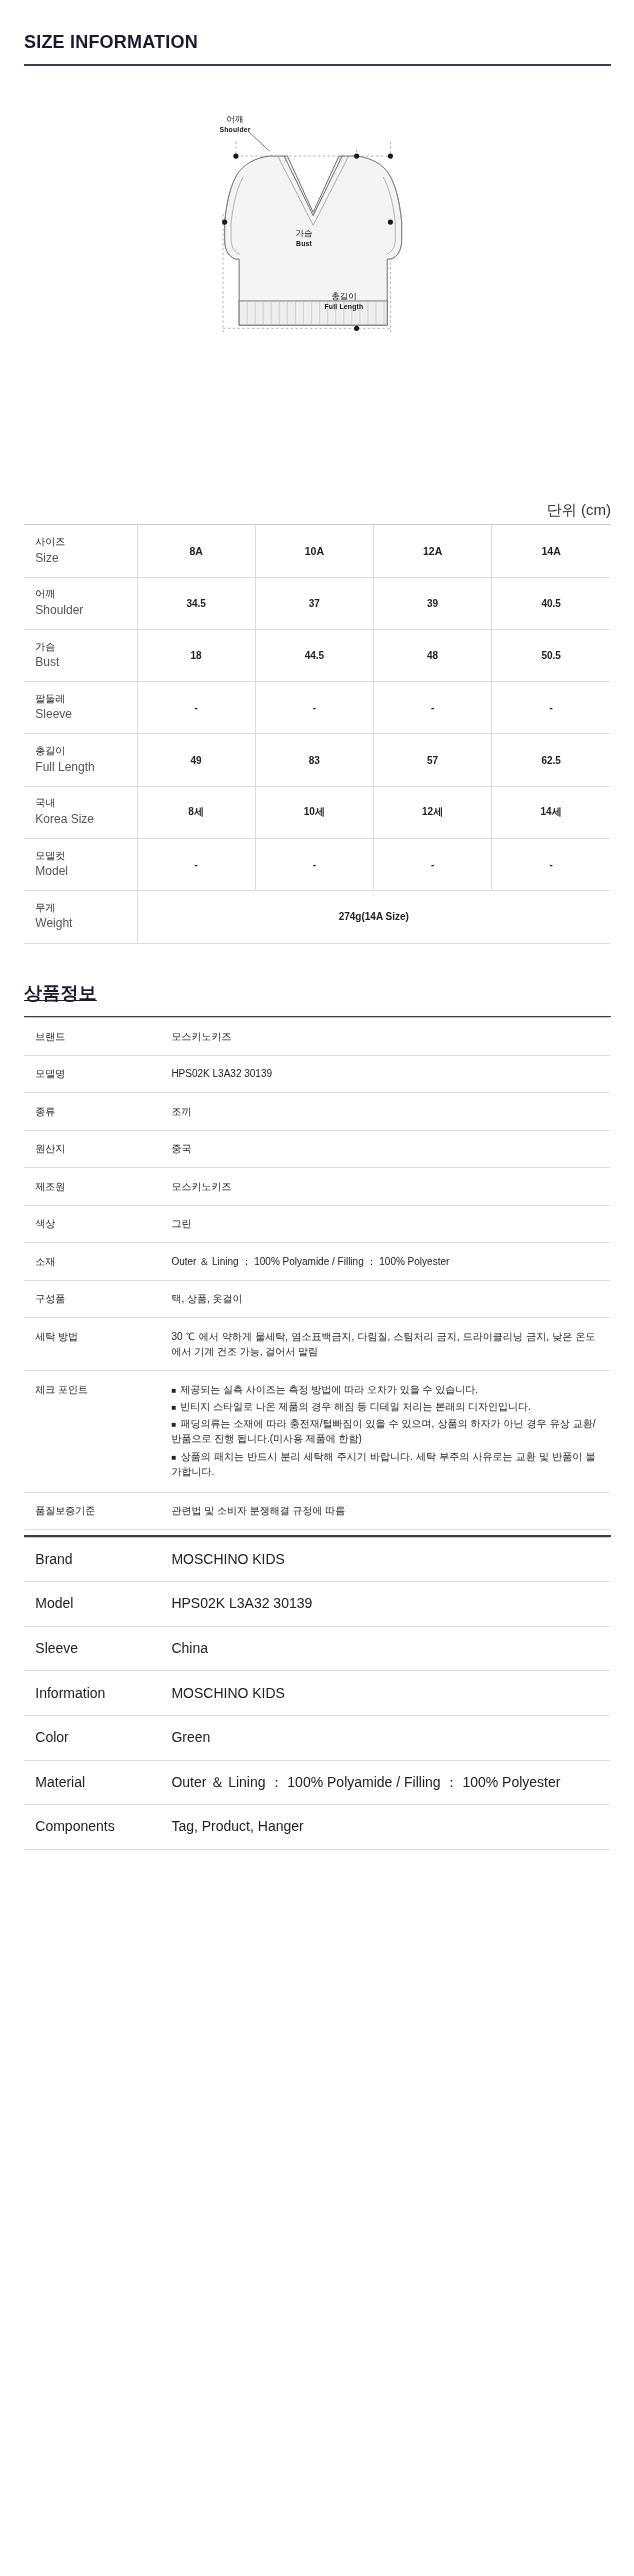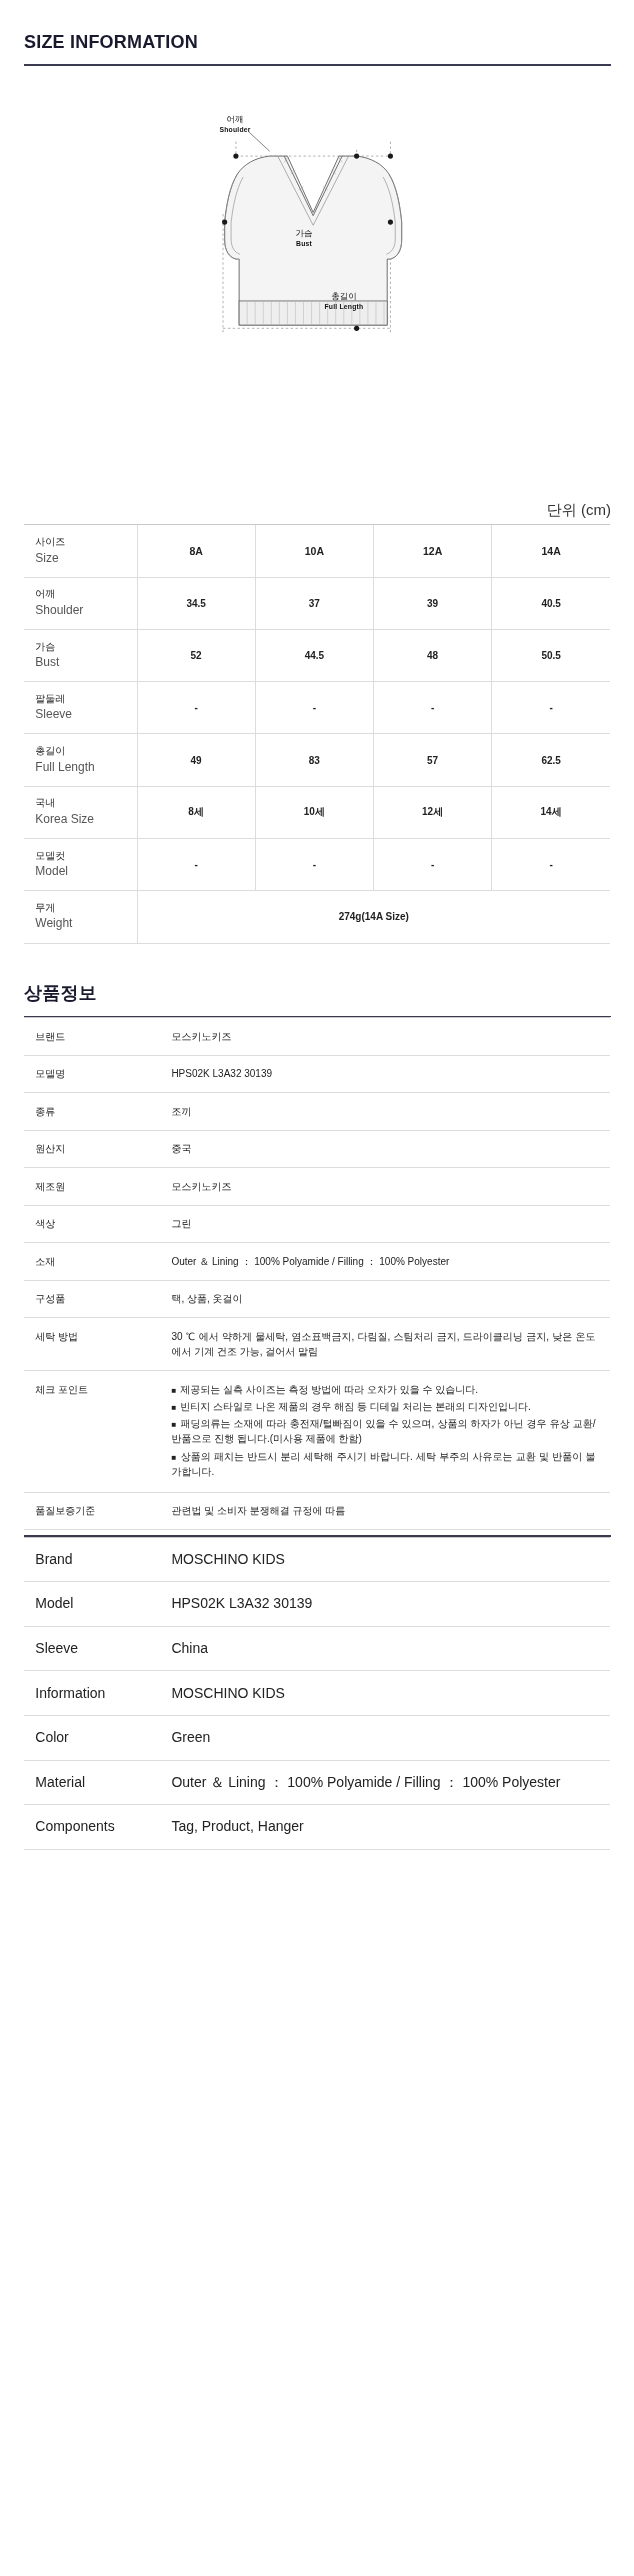--- a/index.html
+++ b/index.html
@@ -76,21 +76,21 @@
     line-height: 1.45;
     width: 113px;
   }
   .size-table td.rowhead .ko { display: block; font-size: 10px; }
   .size-table td.rowhead .en { display: block; font-size: 12px; color: #555; }
   .size-table td.valcell { border-left: 0.8px solid #dcdcdc; font-weight: bold; }
   .size-table tr.head td { font-size: 10.5px; }
   .size-table tr.head td.valcell { font-weight: bold; }
 
   
-  #product-info-title { padding-top: 37px; padding-bottom: 6.4px; }
+  #product-info-title { padding-top: 37px; padding-bottom: 6.4px; text-decoration: underline; }
   .info-table {
     border-collapse: collapse;
   }
   .info-table td {
     border-top: 0.8px solid #dcdcdc;
     border-bottom: 0.8px solid #dcdcdc;
     font-size: 10px;
     vertical-align: top;
     padding: 10.5px 6.4px;
     line-height: 1.55;
@@ -286,21 +286,21 @@
         <td class="valcell">34.5</td>
         <td class="valcell">37</td>
         <td class="valcell">39</td>
         <td class="valcell">40.5</td>
       </tr>
       <tr>
         <td class="rowhead">
           <span class="ko">가슴</span>
           <span class="en">Bust</span>
         </td>
-        <td class="valcell">52</td>
+        <td class="valcell">18</td>
         <td class="valcell">44.5</td>
         <td class="valcell">48</td>
         <td class="valcell">50.5</td>
       </tr>
       <tr>
         <td class="rowhead">
           <span class="ko">팔둘레</span>
           <span class="en">Sleeve</span>
         </td>
         <td class="valcell">-</td>

